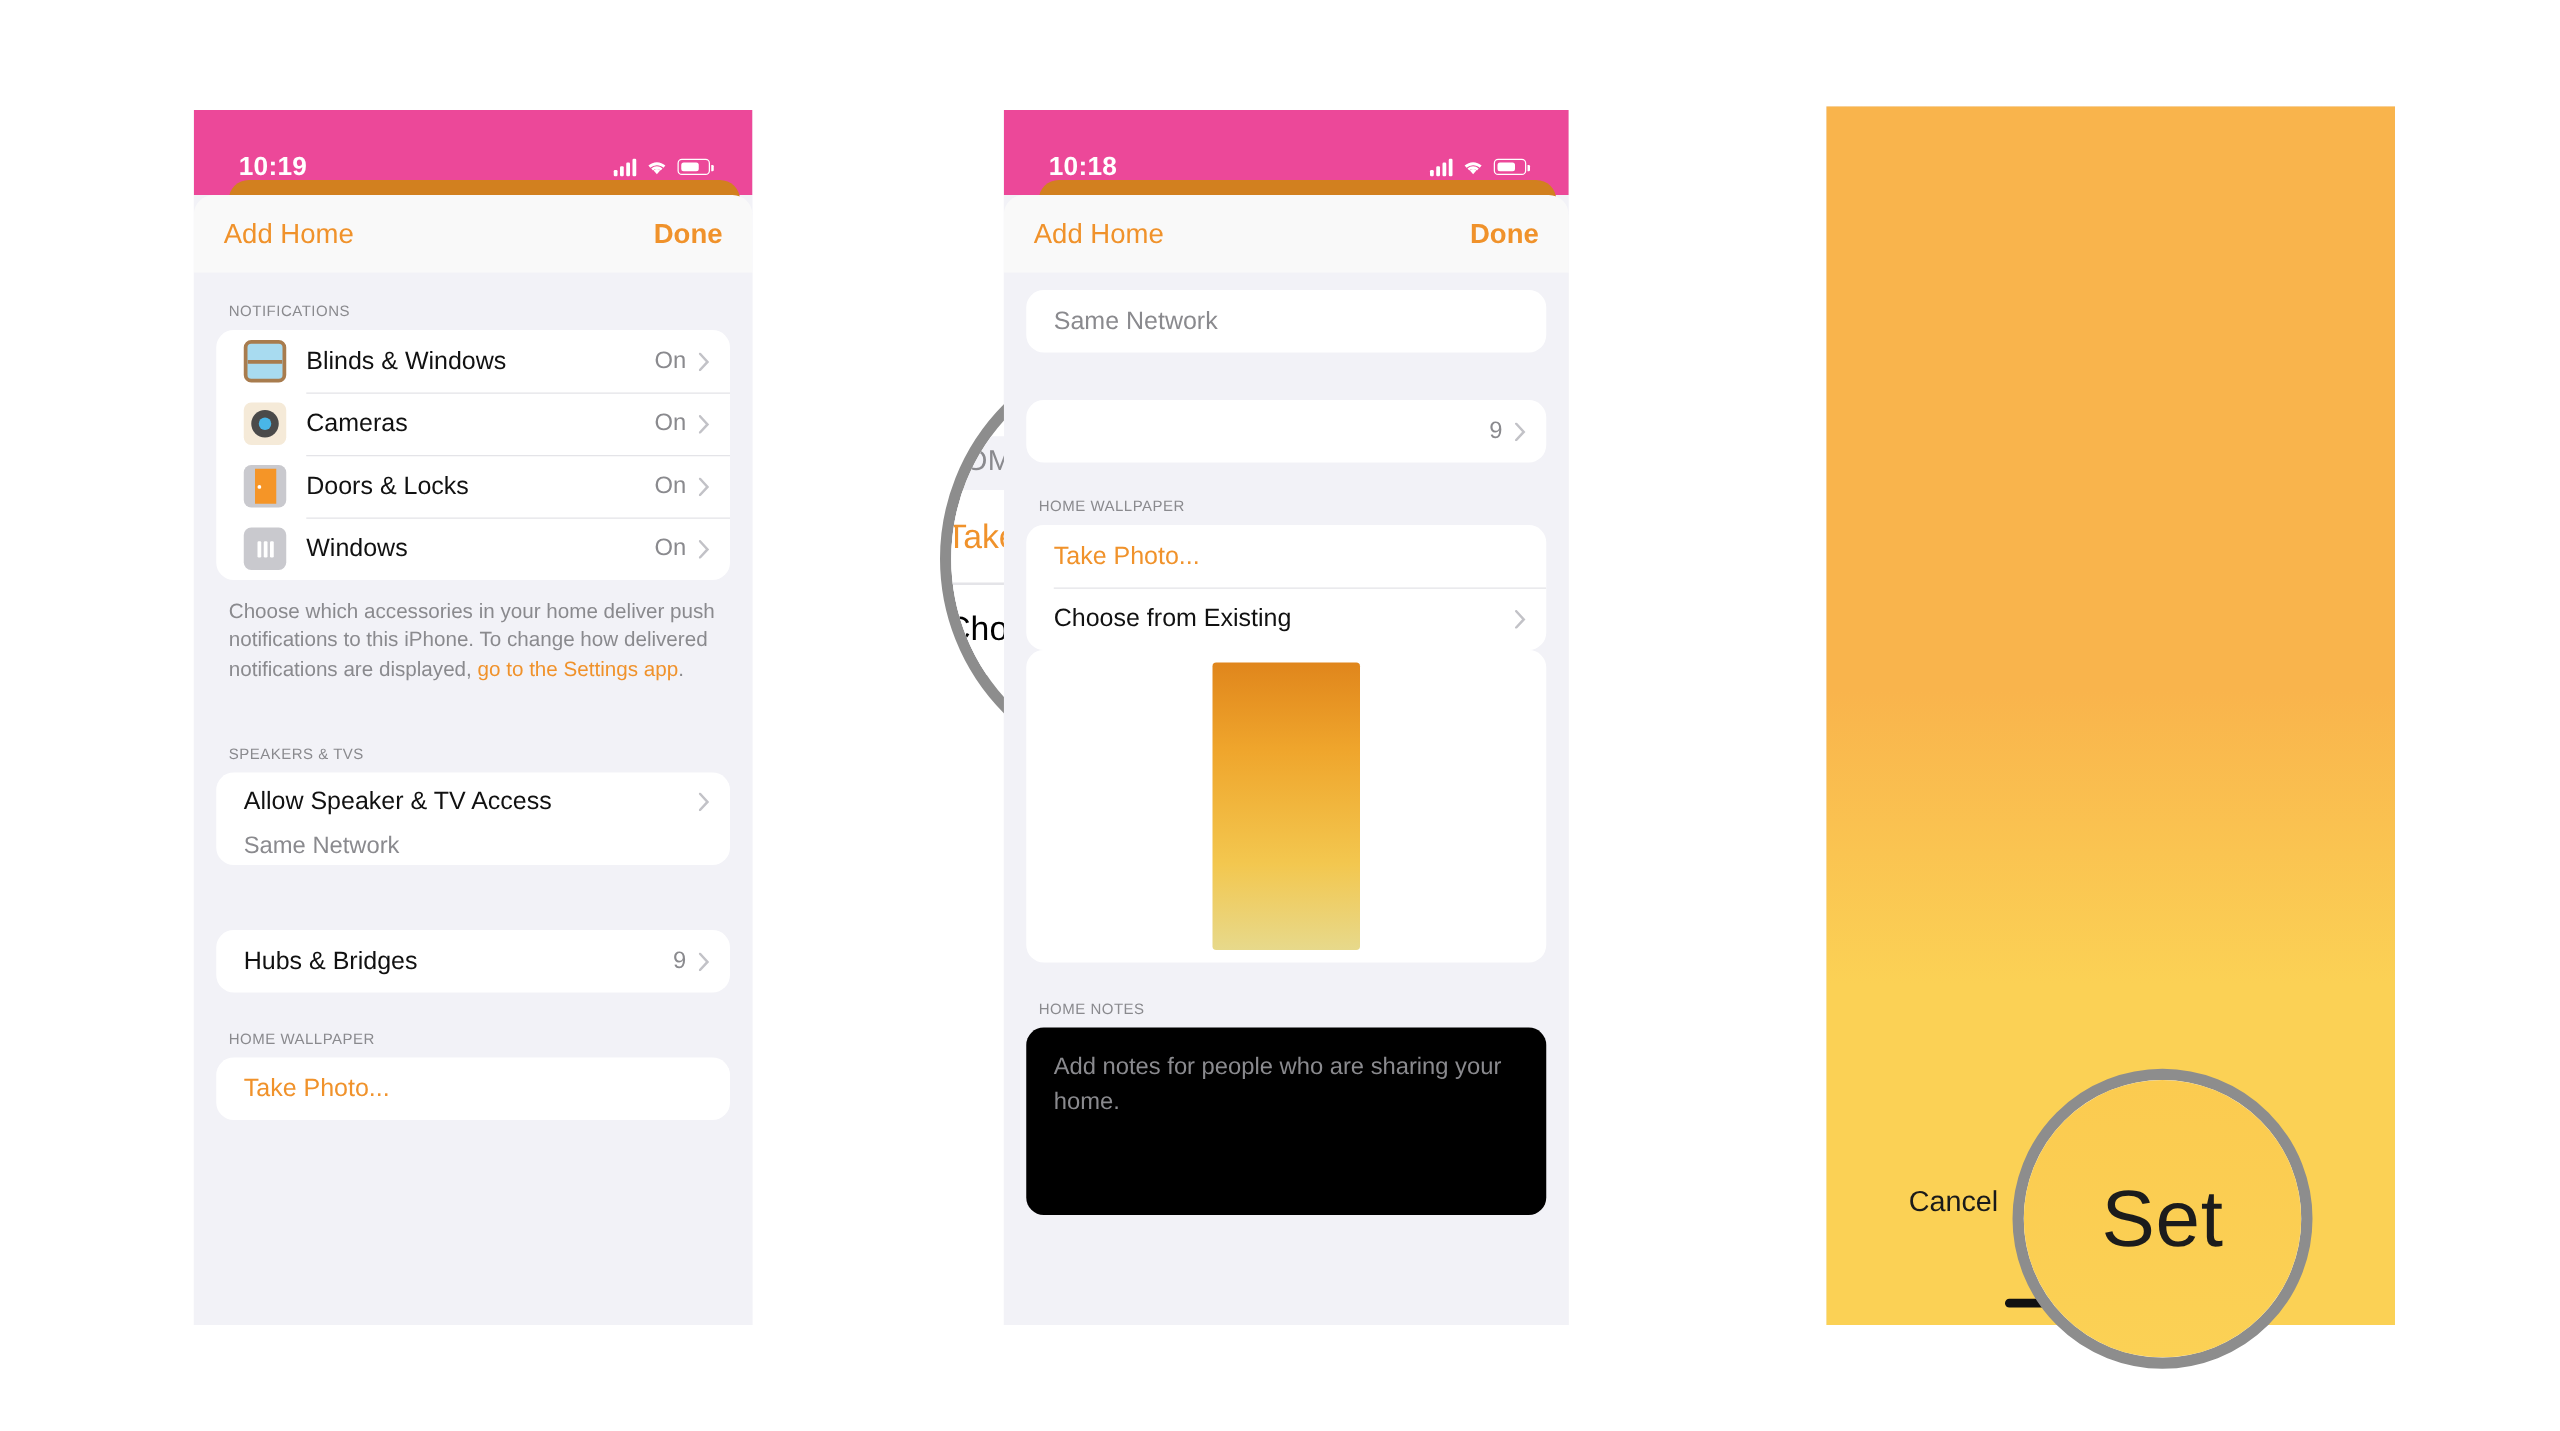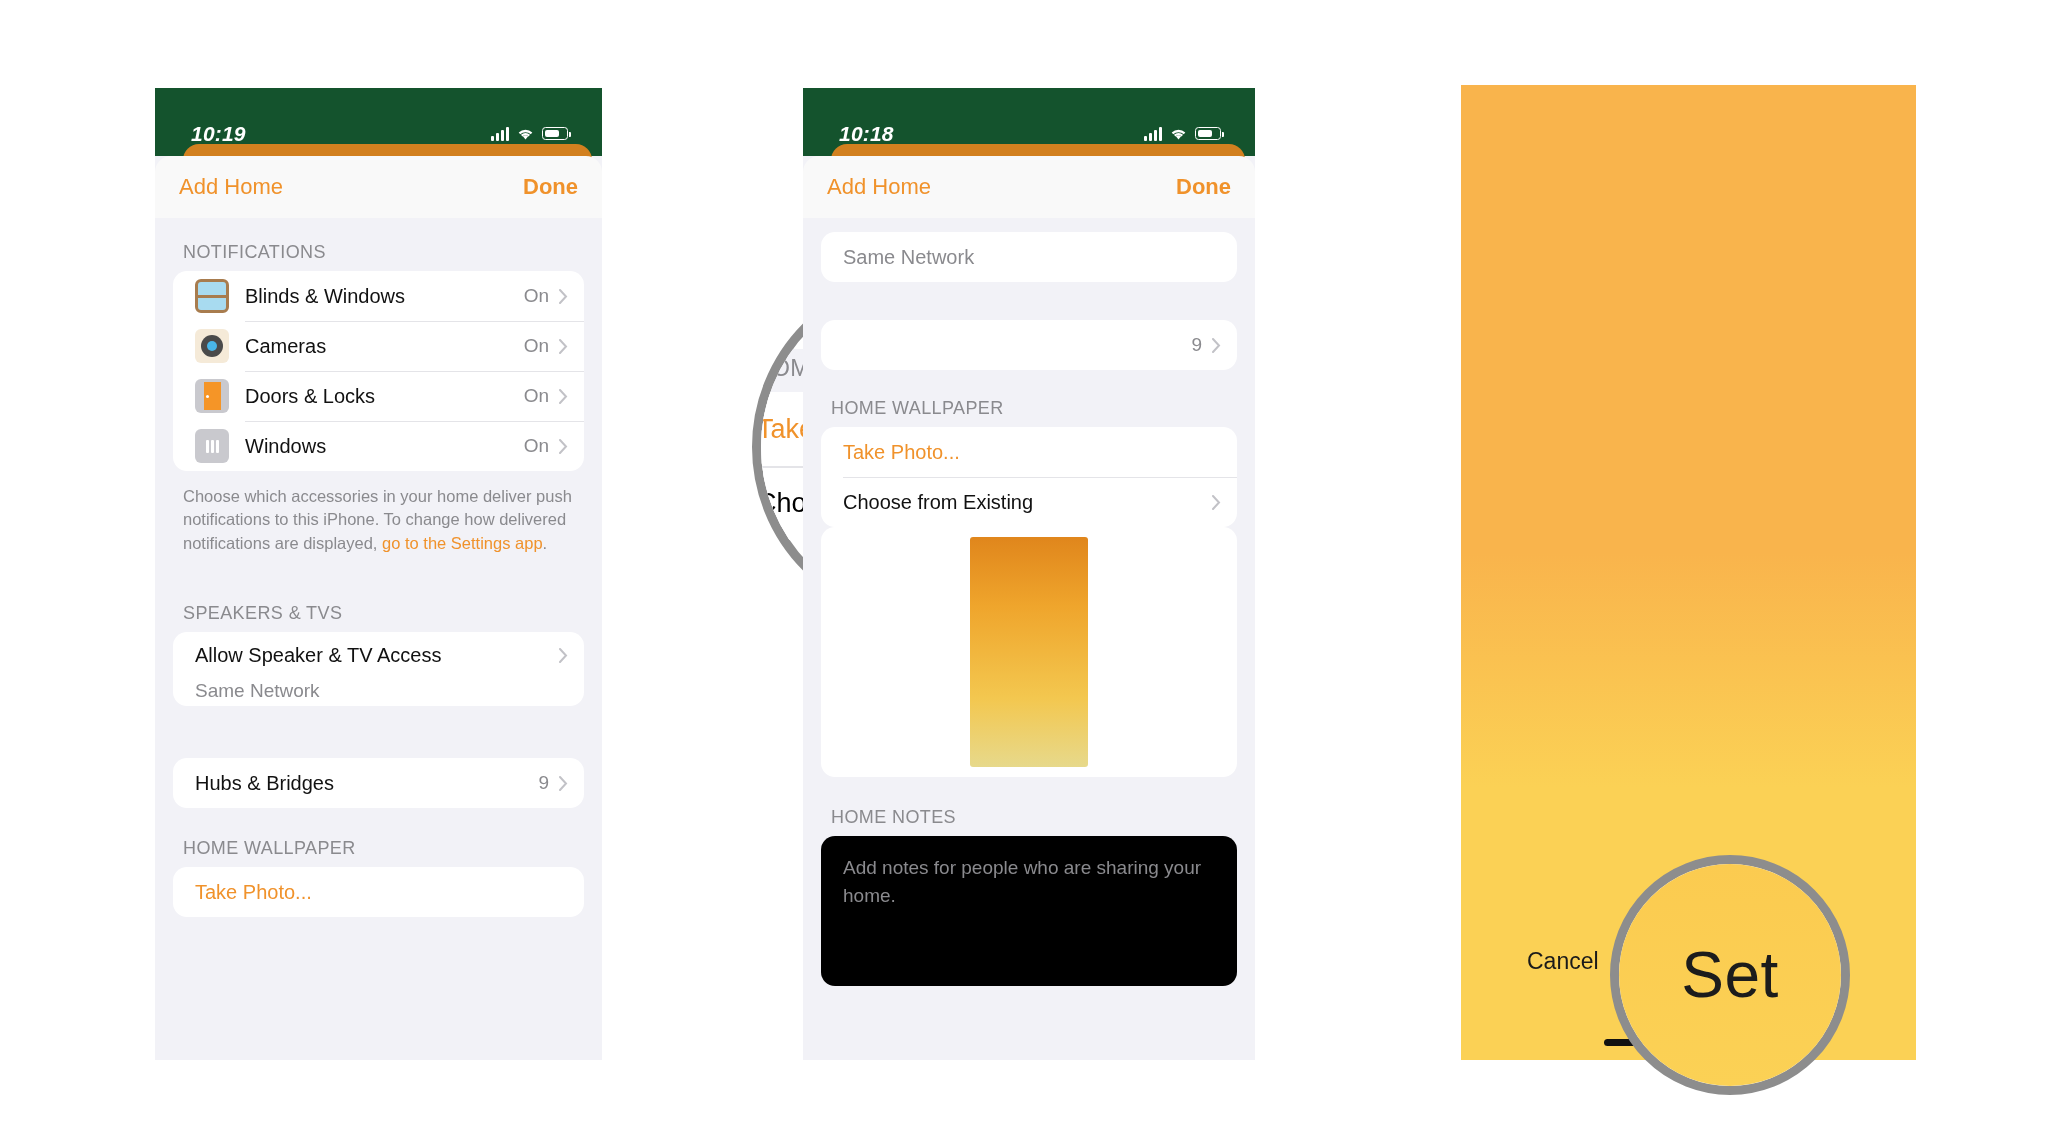--- a/index.html
+++ b/index.html
@@ -18,27 +18,26 @@
     background: #f2f2f7;
   }
   #phone1 { left: 155px; top: 88px; width: 447px; height: 972px; }
   #phone2 { left: 803px; top: 88px; width: 452px; height: 972px; }
   #phone3 { left: 1461px; top: 85px; width: 455px; height: 975px; }
 
   
   .statusbar {
     position: relative;
     height: 68px;
-    background: #14532d;
+    background: #ec4899;
     color: #ffffff;
     display: flex;
     align-items: center;
     justify-content: space-between;
     padding: 17px 34px 0 36px;
-    font-style: italic;
   }
   .statusbar .time {
     font-size: 21px; font-weight: bold; letter-spacing: .2px;
     margin-top: 6px;
   }
   .status-icons { display: flex; align-items: center; gap: 7px; margin-top: 6px; }
   .bars { display: flex; align-items: flex-end; gap: 2px; height: 14px; }
   .bars i { display: block; width: 3px; background: #fff; border-radius: 1px; }
   .bars i:nth-child(1){height:5px;} .bars i:nth-child(2){height:8px;}
   .bars i:nth-child(3){height:11px;} .bars i:nth-child(4){height:14px;}
@@ -74,21 +73,21 @@
     z-index: 1;
   }
 
   
   .blurb {
     color: #8a8a8e; font-size: 16.5px; line-height: 1.42;
     padding: 12px 28px 0 28px;
   }
   .blurb .link { color: #f0922b; }
   .grp-header {
-    color: #8a8a8e; font-size: 18px; letter-spacing: .4px;
+    color: #8a8a8e; font-size: 12px; letter-spacing: .4px;
     padding: 24px 0 8px 28px; text-transform: uppercase;
   }
   .card {
     background: #ffffff;
     border-radius: 14px;
     margin: 0 18px;
     overflow: hidden;
   }
   .row {
     display: flex; align-items: center;

